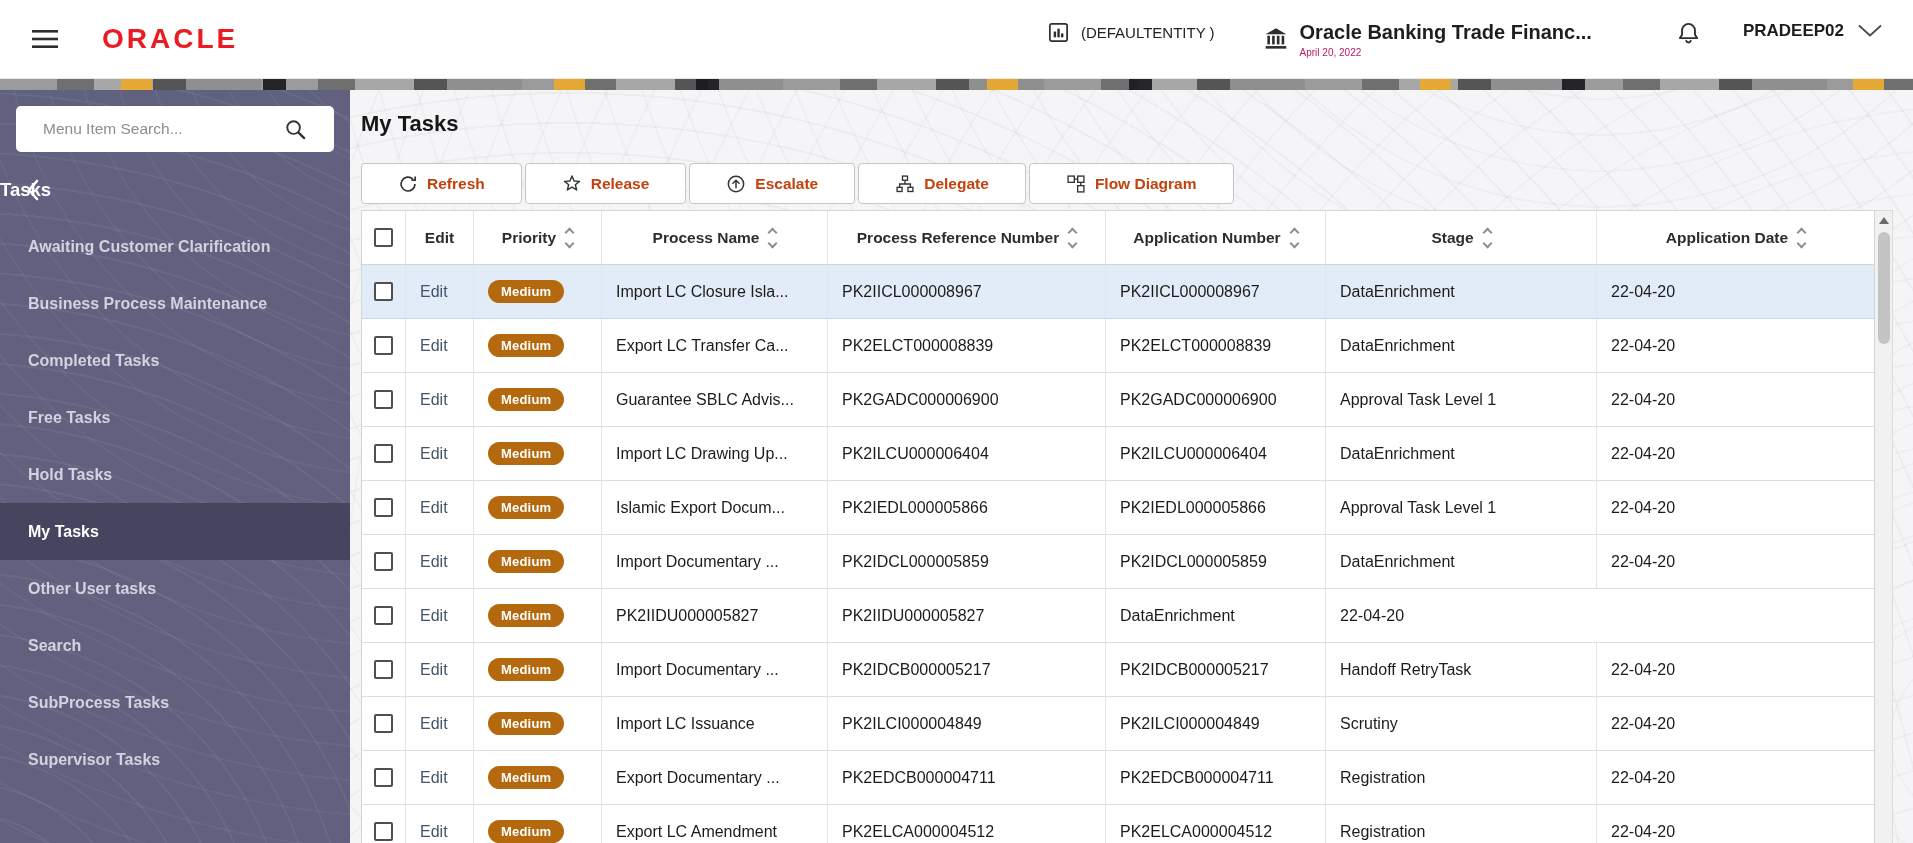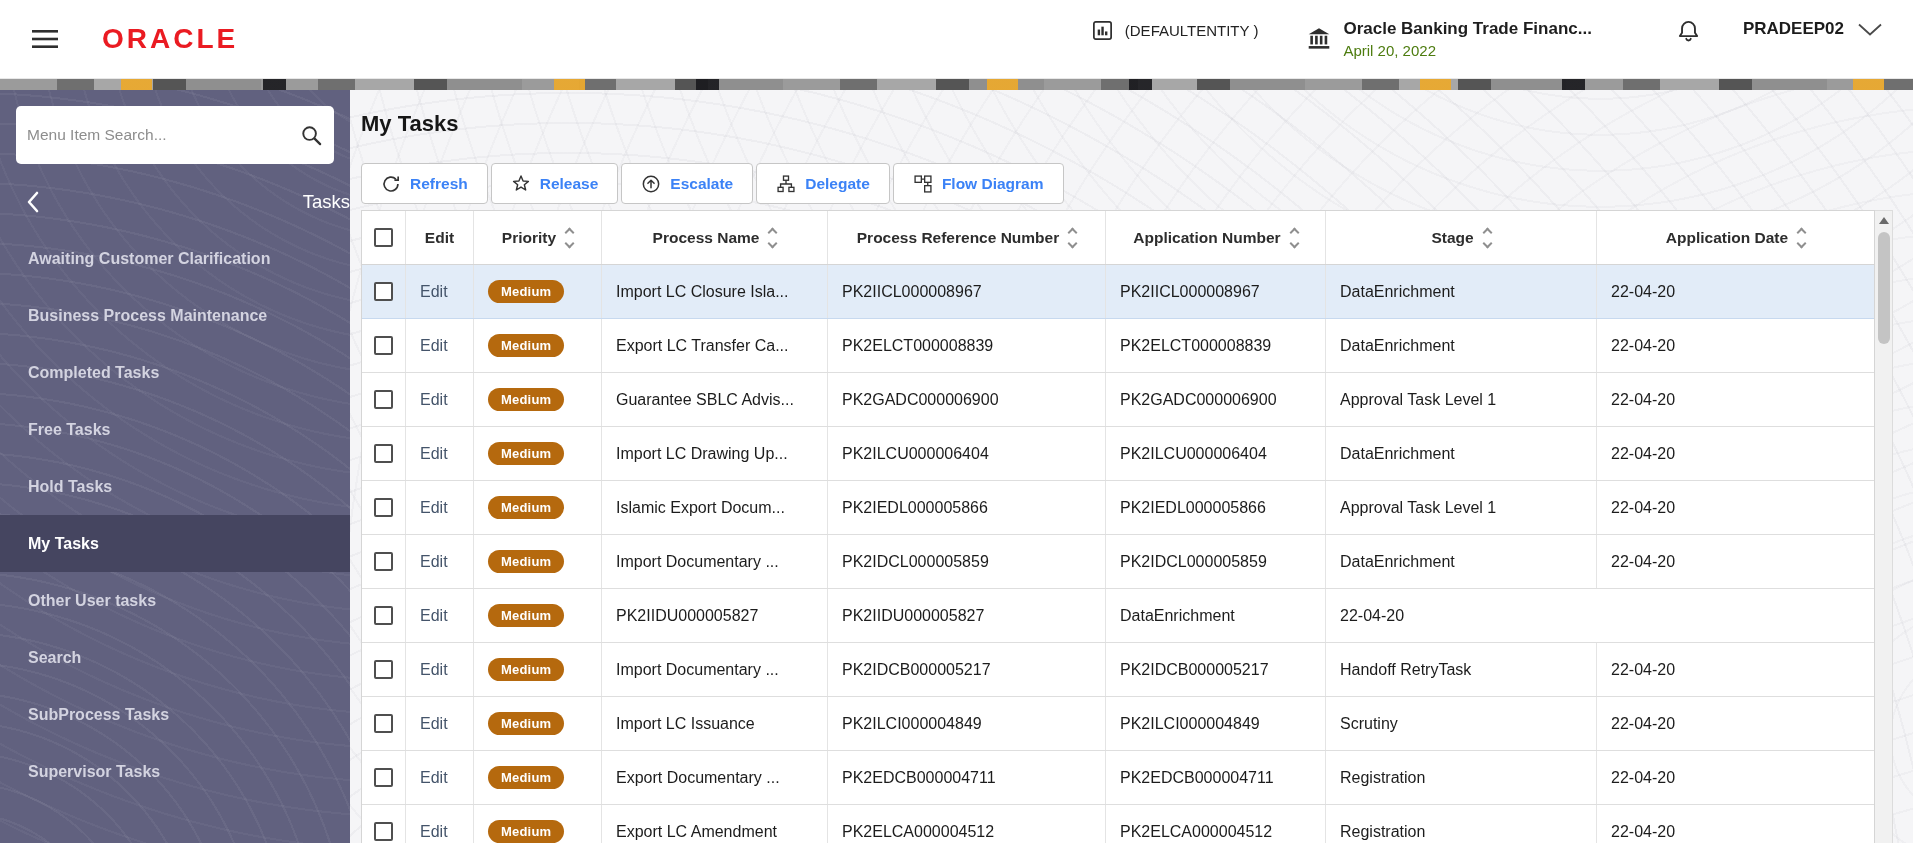--- a/index.html
+++ b/index.html
@@ -7,58 +7,58 @@
   body{font-family:"Liberation Sans","DejaVu Sans",sans-serif;background:#f6f6f8;color:#222}
 
   
   .topbar{height:78px;background:#fff;display:flex;align-items:center;padding:12px 26px;box-shadow:0 1px 0 #e8e8e8;position:relative;z-index:5}
   .hamburger{background:none;border:none;cursor:pointer;padding:6px;display:flex}
   .logo{color:#ea1b22;font-size:28px;font-weight:700;letter-spacing:3px;margin-left:38px}
   .topbar-right{margin-left:auto;display:flex;align-items:flex-start}
   .chip{display:flex;align-items:center;gap:11px;padding:0 24px;cursor:pointer}
   .entity-label{font-size:15px;color:#222}
   .app-info{cursor:default}
-  .app-text .app-name{font-size:17px;color:#1e1e1e;font-weight:600}
-  .app-text .app-date{font-size:15px;color:#4d7c0f;margin-top:3px}
+  .app-text .app-name{font-size:20px;color:#1e1e1e;font-weight:600}
+  .app-text .app-date{font-size:10px;color:#be185d;margin-top:3px}
   .bell-btn{background:none;border:none;cursor:pointer;margin:0 42px 0 60px;display:flex}
   .user{display:flex;align-items:center;gap:13px;font-size:17px;font-weight:700;color:#1c1c1c;cursor:pointer;padding-right:4px}
 
   
   .deco-strip{height:12px;background-color:#8d8d8d;
     background-image:
       repeating-linear-gradient(90deg, rgba(0,0,0,0) 0 121px, rgba(234,169,47,.95) 121px 152px, rgba(0,0,0,0) 152px 263px, rgba(24,24,28,.9) 263px 286px, rgba(0,0,0,0) 286px 433px),
       repeating-linear-gradient(90deg, #9b9b9b 0 57px, #6f6f6f 57px 94px, #a7a7a7 94px 153px, #555 153px 186px, #8f8f8f 186px 261px);}
 
   
   .layout{display:flex;height:753px}
 
   
   .sidebar{width:350px;flex-shrink:0;background-color:#61617f;position:relative;overflow:hidden;
     background-image:
       repeating-radial-gradient(circle at -12% 116%, rgba(255,255,255,.05) 0 2px, rgba(0,0,0,0) 2px 30px),
       repeating-radial-gradient(circle at 118% -12%, rgba(255,255,255,.04) 0 2px, rgba(0,0,0,0) 2px 34px);}
-  .search-box{margin:16px;height:58px;background:#fff;border-radius:5px;display:flex;align-items:center;padding:0 11px}
+  .search-box{margin:16px;height:46px;background:#fff;border-radius:5px;display:flex;align-items:center;padding:0 27px}
   .search-box input{flex:1;border:none;outline:none;font-size:15.5px;color:#333;font-family:inherit;background:transparent}
   .search-box input::placeholder{color:#8d8d8d}
   .side-header{display:flex;align-items:center;margin-top:18px;height:40px;position:relative}
   .back-btn{position:absolute;left:22px;background:none;border:none;cursor:pointer;display:flex;padding:4px}
-  .side-title{flex:1;text-align:right;color:#fff;font-size:18.5px;font-weight:400}
+  .side-title{flex:1;text-align:left;color:#fff;font-size:18.5px;font-weight:700}
   .nav{margin-top:8px}
   .nav-item{height:57px;display:flex;align-items:center;padding:0 28px;color:#d3d3e0;font-size:16px;font-weight:600;cursor:pointer;white-space:nowrap}
   .nav-item.active{background:#454560;color:#fff}
 
   
   .main{flex:1;padding:20px 0 0 11px;overflow:hidden;position:relative;background-color:#f5f5f7;
     background-image:
       repeating-radial-gradient(circle at 14% 132%, rgba(90,90,112,.05) 0 2px, rgba(0,0,0,0) 2px 30px),
       repeating-radial-gradient(circle at 80% -42%, rgba(90,90,112,.045) 0 2px, rgba(0,0,0,0) 2px 36px),
       repeating-radial-gradient(circle at 104% 86%, rgba(90,90,112,.04) 0 2px, rgba(0,0,0,0) 2px 42px);}
   .page-title{font-size:22px;font-weight:700;color:#161616;line-height:28px}
   .toolbar{display:flex;gap:3px;margin-top:25px}
-  .tbtn{display:flex;align-items:center;gap:9px;height:41px;padding:0 19px;background:#fff;border:1px solid #c6c6c6;border-radius:4px;font-size:15.5px;font-weight:600;color:#3b82f6;cursor:pointer;font-family:inherit}
+  .tbtn{display:flex;align-items:center;gap:9px;height:41px;padding:0 36px;background:#fff;border:1px solid #c6c6c6;border-radius:4px;font-size:15.5px;font-weight:600;color:#c2410c;cursor:pointer;font-family:inherit}
 
   
   .table-wrap{display:flex;margin-top:6px;height:646px;overflow:hidden}
   .grid-table{width:1514px;background:#fff;border:1px solid #d5d5d5;border-bottom:none}
   .thead,.trow{display:grid;grid-template-columns:44px 68px 128px 226px 278px 220px 271px 1fr}
   .thead{height:54px;border-bottom:1px solid #d5d5d5;background:#fff}
   .hcell{display:flex;align-items:center;justify-content:center;gap:10px;font-size:15.5px;font-weight:700;color:#2d2d2d;border-right:1px solid #e4e4e4;padding:0 4px;white-space:nowrap;overflow:hidden;cursor:pointer}
   .hcell:last-child{border-right:none}
   .sort{display:inline-flex;flex-direction:column;align-items:center;gap:4px}
   .sort b{display:block;width:7px;height:7px;border:solid #8f8f8f;border-width:2px 2px 0 0}

